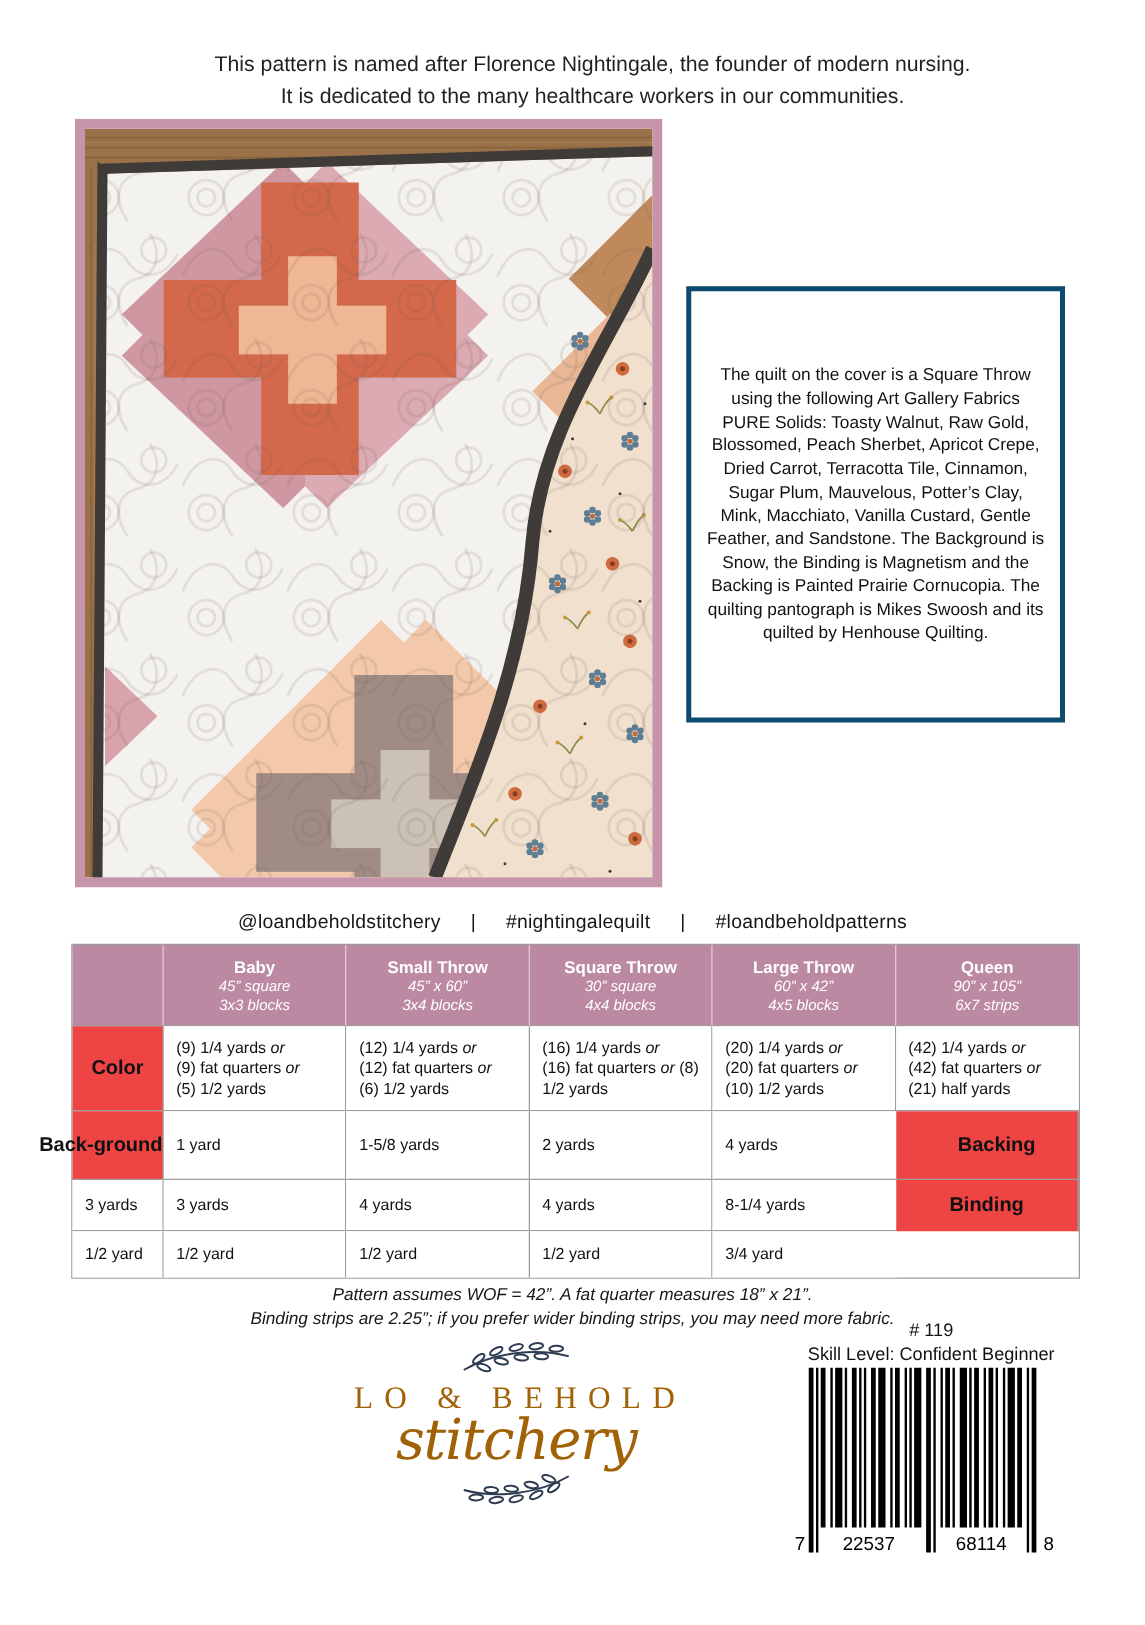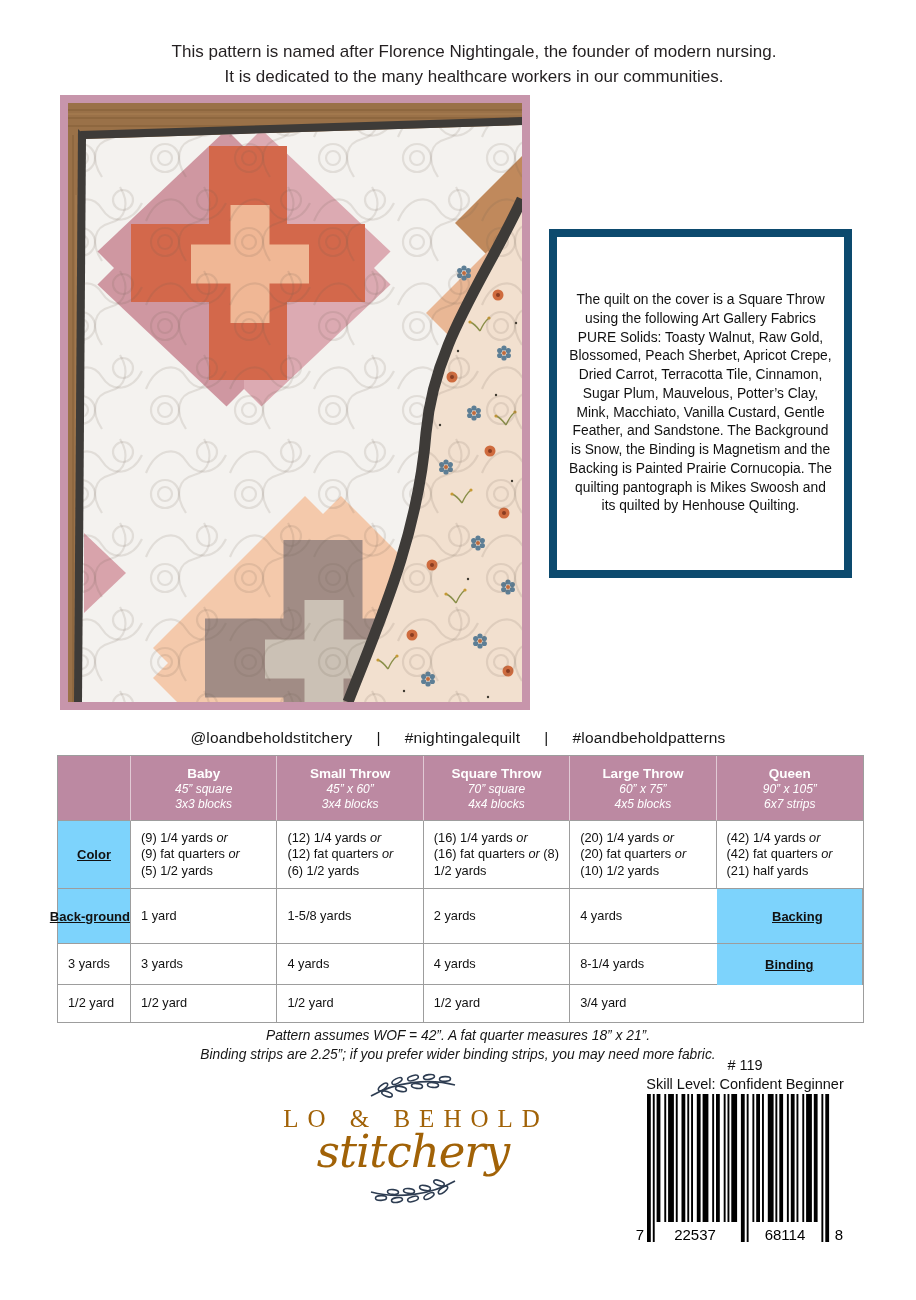--- a/index.html
+++ b/index.html
@@ -8,43 +8,43 @@
 
   
   .intro{position:absolute;top:39px;left:16px;width:100%;text-align:center;
          font-size:17px;line-height:25px;color:#231f20;}
 
   
   .photo{position:absolute;left:60px;top:95px;width:470px;height:615px;}
 
   
   .infobox{position:absolute;left:549px;top:229px;width:303px;height:349px;
-           border:8px solid #0c4a6e;box-sizing:border-box;display:flex;
+           border:4px solid #0c4a6e;box-sizing:border-box;display:flex;
            align-items:center;justify-content:center;padding:8px 12px;}
   .infobox p{margin:0;text-align:center;font-size:13.8px;line-height:1.36;color:#111;}
 
   
   .social{position:absolute;top:729px;left:0;width:100%;display:flex;
           justify-content:center;gap:24px;font-size:15.5px;font-weight:500;
           color:#161616;letter-spacing:.2px;}
 
   
   .yardage{position:absolute;left:57px;top:755px;width:807px;display:grid;
            border:1px solid #9d9d9d;box-sizing:border-box;background:#fff;}
   .cell{box-sizing:border-box;border-right:1px solid #9d9d9d;border-bottom:1px solid #9d9d9d;}
   .cell.lastcol{border-right:none;}
   .cell.lastrow{border-bottom:none;}
   .head{background:#bc89a2;color:#fff;display:flex;flex-direction:column;
         align-items:center;justify-content:center;text-align:center;
         border-right:1px solid rgba(255,255,255,.55);}
   .head.lastcol{border-right:none;}
   .head .nm{font-weight:bold;font-size:13.5px;line-height:17px;}
   .head .sub{font-style:italic;font-size:12px;line-height:15px;}
-  .lbl{background:#7dd3fc;display:flex;align-items:center;justify-content:center;
-       text-align:center;font-weight:bold;font-size:13px;line-height:15px;color:#111;text-decoration:underline;}
+  .lbl{background:#ef4444;display:flex;align-items:center;justify-content:center;
+       text-align:center;font-weight:bold;font-size:16px;line-height:15px;color:#111;}
   .data{display:flex;flex-direction:column;justify-content:center;
         padding:5px 6px 5px 10px;font-size:12.8px;line-height:16.5px;background:#fff;color:#111;}
 
   
   .notes{position:absolute;top:1026px;left:0;width:100%;text-align:center;
          font-style:italic;font-size:13.8px;line-height:19px;color:#161616;}
 
   
   .meta{position:absolute;left:612px;top:1056px;width:266px;text-align:center;
         font-size:14.5px;line-height:19px;color:#111;}
@@ -220,26 +220,26 @@
         <span class="sub">45” square</span>
         <span class="sub">3x3 blocks</span>
       </div>
       <div class="cell head" style="min-height: 65px;">
         <span class="nm">Small Throw</span>
         <span class="sub">45” x 60”</span>
         <span class="sub">3x4 blocks</span>
       </div>
       <div class="cell head" style="min-height: 65px; text-align: center;">
         <span class="nm">Square Throw</span>
-        <span class="sub">70” square</span>
+        <span class="sub">30” square</span>
         <span class="sub">4x4 blocks</span>
       </div>
       <div class="cell head" style="min-height: 65px;">
         <span class="nm">Large Throw</span>
-        <span class="sub">60” x 75”</span>
+        <span class="sub">60” x 42”</span>
         <span class="sub">4x5 blocks</span>
       </div>
       <div class="cell head lastcol" style="min-height: 65px;">
         <span class="nm">Queen</span>
         <span class="sub">90” x 105”</span>
         <span class="sub">6x7 strips</span>
       </div>
       <div class="cell lbl" style="min-height: 68px;">
         <div>Color</div>
       </div>

